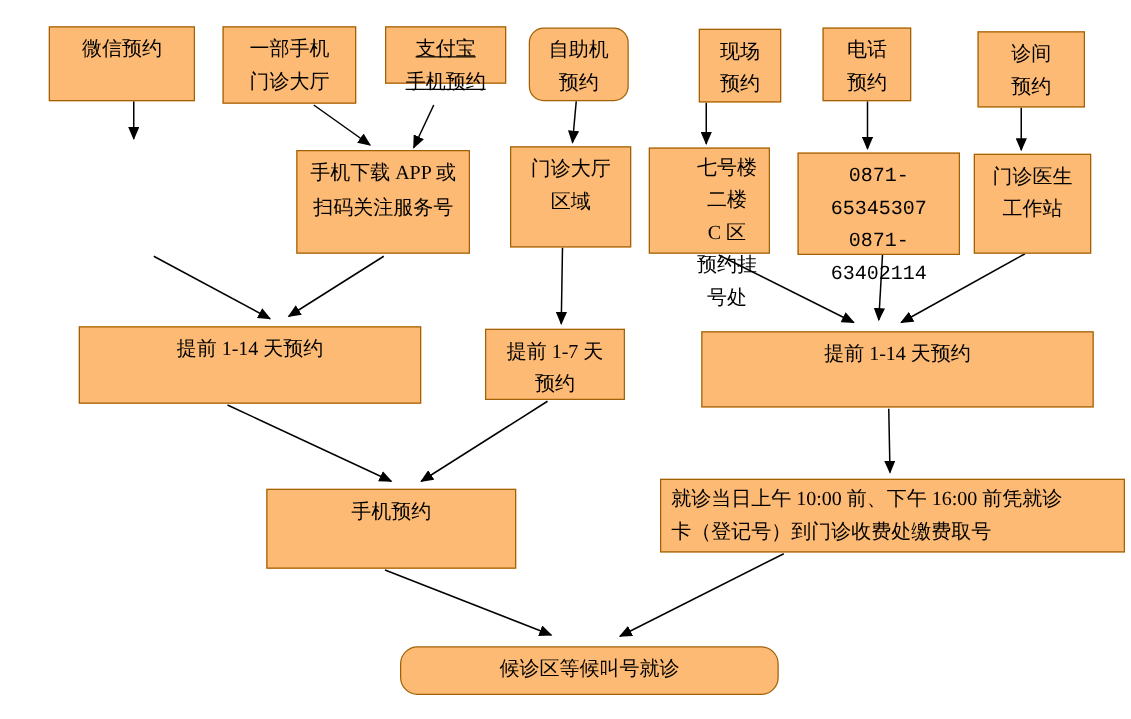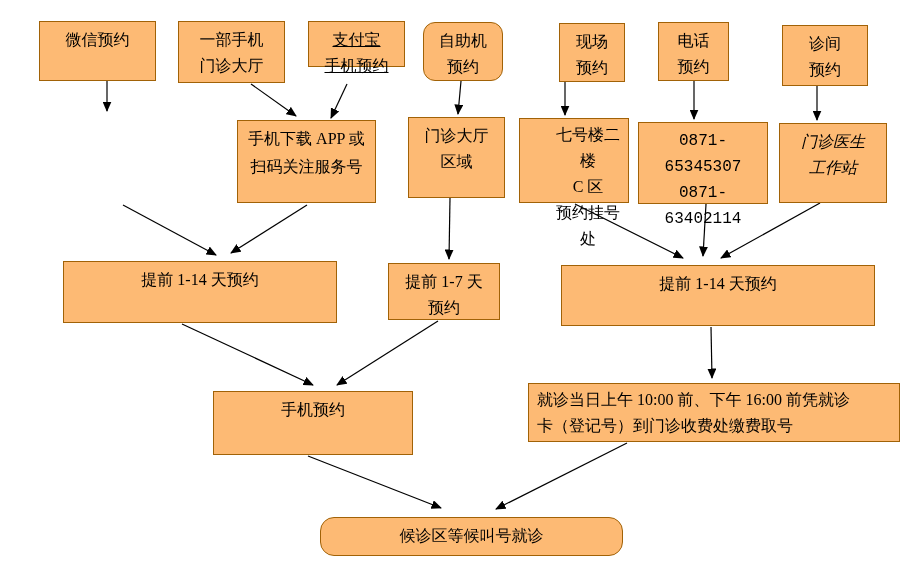--- a/index.html
+++ b/index.html
@@ -76,26 +76,26 @@
 预约</div>
   <div class="node" style="left:658px; top:22px; width:71px; height:59px;">电话
 预约</div>
   <div class="node" style="left:782px; top:25px; width:86px; height:61px;">诊间
 预约</div>
 
   <div class="node wrapbox" style="left:237px; top:120px; width:139px; height:83px;">手机下载 APP 或
 扫码关注服务号</div>
   <div class="node" style="left:408px; top:117px; width:97px; height:81px;">门诊大厅
 区域</div>
-  <div class="node tight" style="left:519px; top:118px; width:110px; height:85px;padding-left:31px;">七号楼二楼
+  <div class="node tight" style="left:519px; top:118px; width:97px; height:85px;padding-left:31px;">七号楼二楼
 C 区
 预约挂号处</div>
   <div class="node" style="left:638px; top:122px; width:130px; height:82px;font-family:Liberation Mono, monospace;">0871-65345307
 0871-63402114</div>
-  <div class="node" style="left:779px; top:123px; width:108px; height:80px;font-style:italic;">门诊医生
+  <div class="node" style="left:779px; top:123px; width:94px; height:80px;">门诊医生
 工作站</div>
 
   <div class="node" style="left:63px; top:261px; width:274px; height:62px;">提前 1-14 天预约</div>
   <div class="node" style="left:388px; top:263px; width:112px; height:57px;">提前 1-7 天
 预约</div>
   <div class="node" style="left:561px; top:265px; width:314px; height:61px;">提前 1-14 天预约</div>
 
   <div class="node" style="left:213px; top:391px; width:200px; height:64px;">手机预约</div>
   <div class="node leftalign tight" style="left:528px; top:383px; width:372px; height:59px;">就诊当日上午 10:00 前、下午 16:00 前凭就诊
 卡（登记号）到门诊收费处缴费取号</div>

